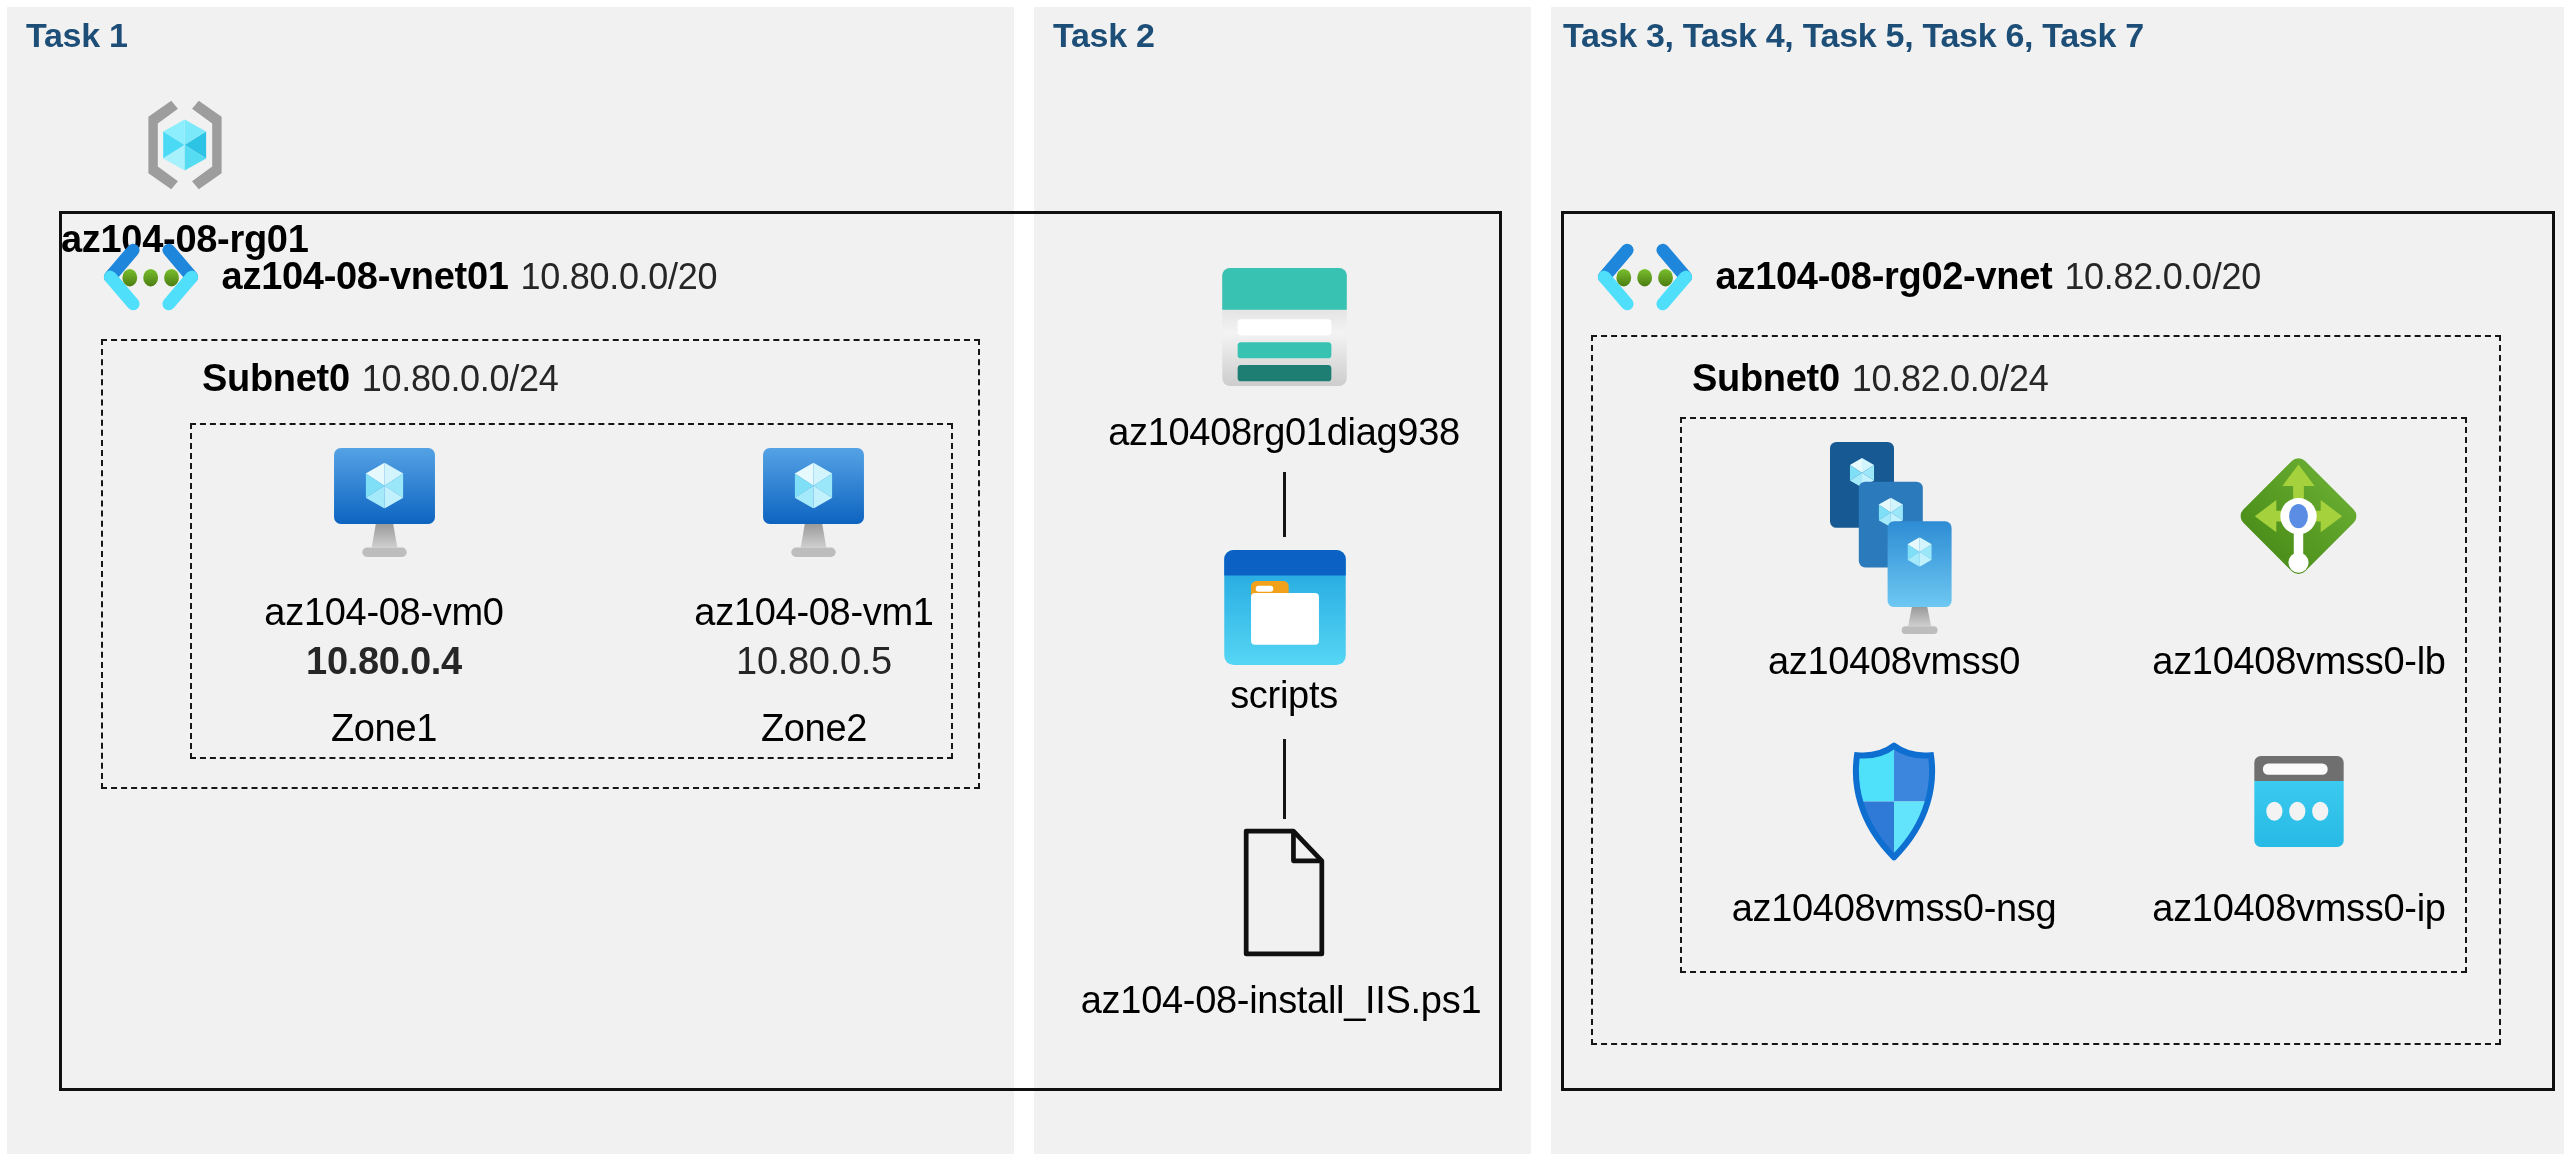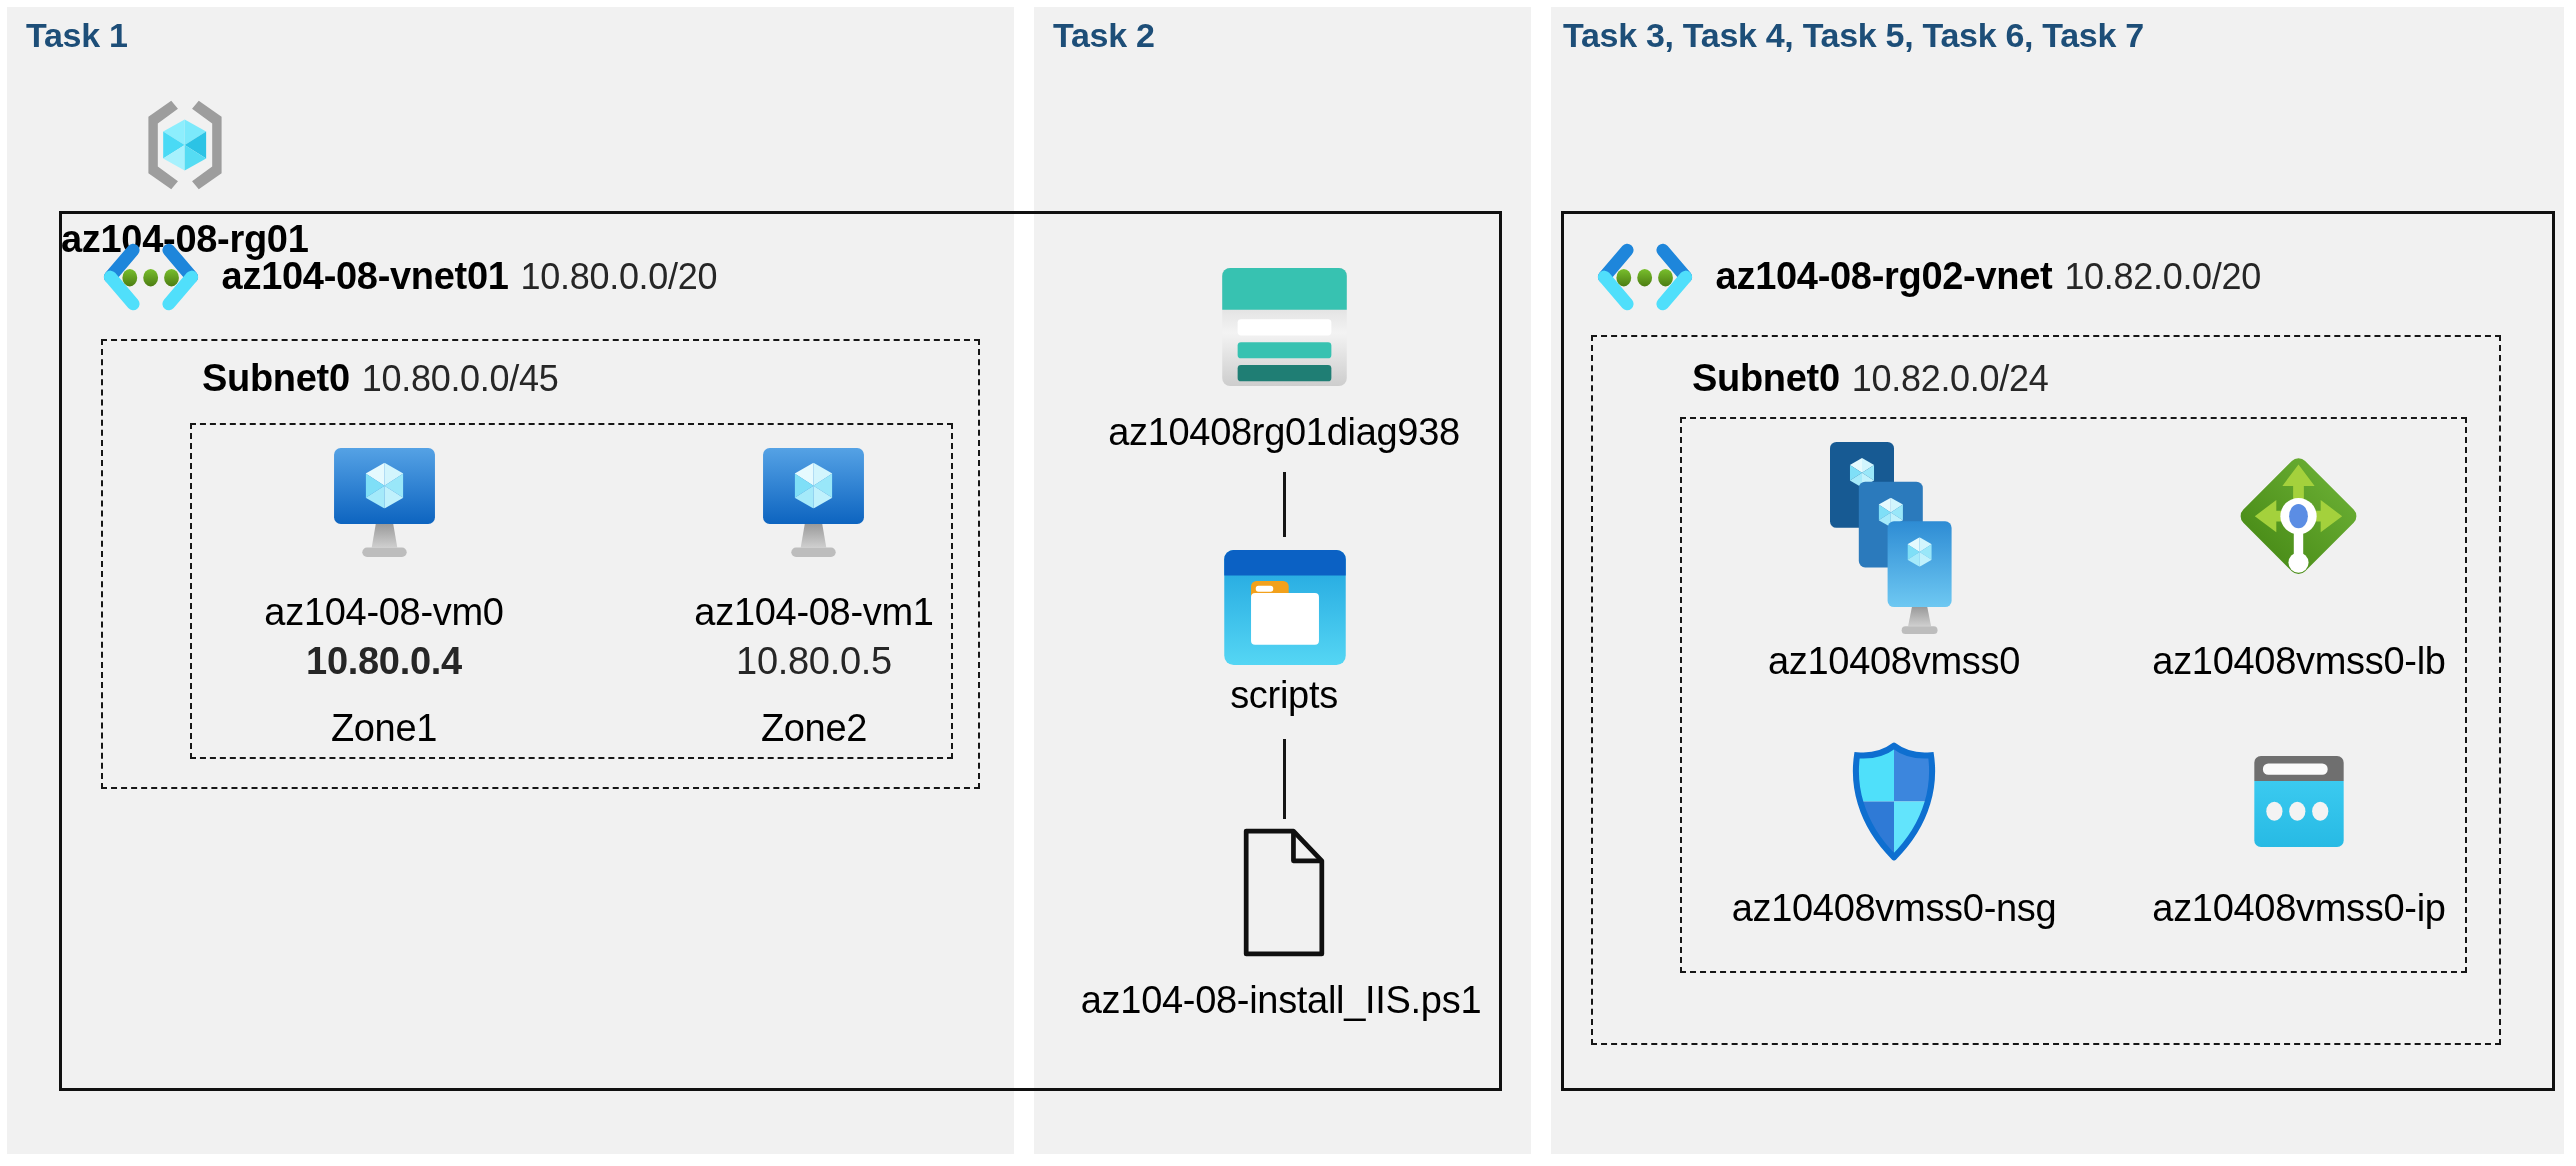--- a/index.html
+++ b/index.html
@@ -199,21 +199,21 @@
       </svg>
     <span class="lbl">
       <span class="name">az104-08-rg02-vnet</span>
       <span class="cidr">10.82.0.0/20</span>
     </span>
   </div>
 
   <div class="dashed-box" style="left:101px;top:339px;width:879px;height:450px;"></div>
   <div class="lbl" style="position:absolute;left:202px;top:357px;">
     <span class="name">Subnet0</span>
-    <span class="cidr">10.80.0.0/45</span>
+    <span class="cidr">10.80.0.0/24</span>
   </div>
   <div class="dashed-box" style="left:190px;top:423px;width:763px;height:336px;"></div>
 
   <div class="dashed-box" style="left:1591px;top:335px;width:910px;height:710px;"></div>
   <div class="lbl" style="position:absolute;left:1692px;top:357px;">
     <span class="name">Subnet0</span>
     <span class="cidr">10.82.0.0/24</span>
   </div>
   <div class="dashed-box" style="left:1680px;top:417px;width:787px;height:556px;"></div>
 

